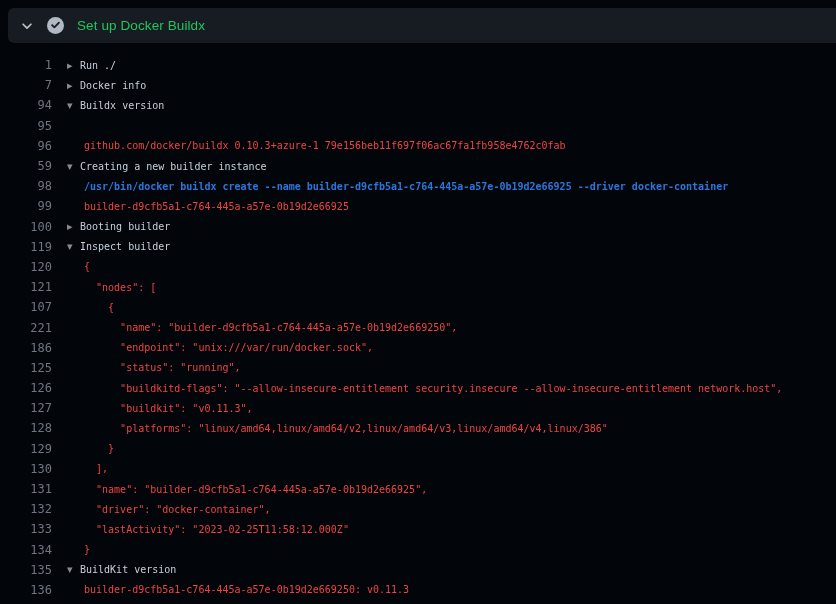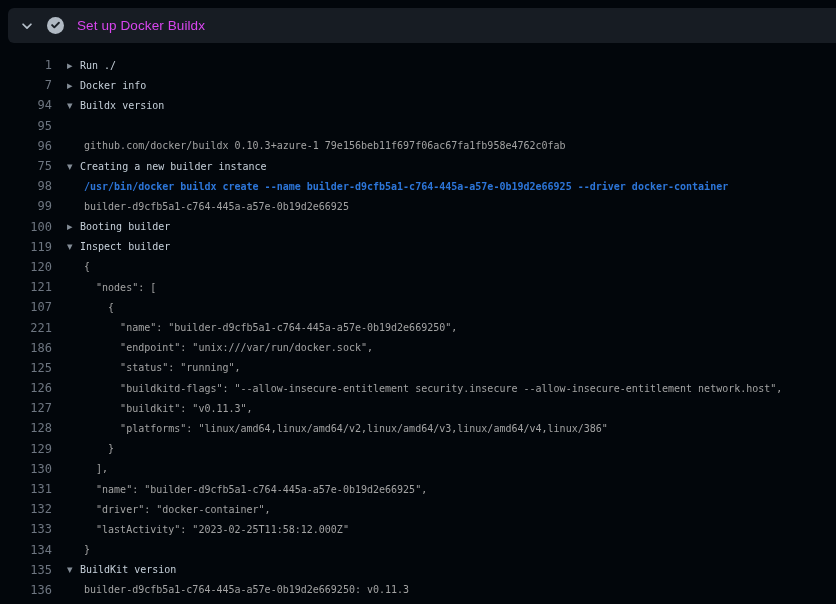--- a/index.html
+++ b/index.html
@@ -14,21 +14,21 @@
     background:#171c23;border-radius:6px;
     display:flex;align-items:center;
     padding-left:12px;box-sizing:border-box;
     cursor:pointer;
   }
   .chev{width:14px;height:14px;flex:none;display:block;}
   .status{width:17px;height:17px;flex:none;display:block;margin-left:13px;}
   .step-title{
     margin-left:13px;
     font-family:"Liberation Sans","DejaVu Sans",sans-serif;
-    font-size:13.5px;color:#d946ef;letter-spacing:.1px;
+    font-size:13.5px;color:#22c55e;letter-spacing:.1px;
     white-space:nowrap;
   }
   
   .log{
     position:absolute;left:0;top:47px;right:0;bottom:0;
     padding-top:8px;overflow:hidden;
   }
   .row{
     display:flex;align-items:center;height:20.2px;white-space:pre;
   }
@@ -37,21 +37,21 @@
     font-size:12px;color:#6e7681;user-select:none;
   }
   .arrow{
     width:28px;flex:none;box-sizing:border-box;padding-left:15px;
     font-size:11px;line-height:1;color:#848d97;
     font-family:"DejaVu Sans",sans-serif;
   }
   .txt{font-size:10px;flex:none;}
   .row.group_collapsed .txt,
   .row.group_expanded .txt{color:#c6d0da;}
-  .row.output .txt{color:#a3a3a3;padding-left:4px;}
+  .row.output .txt{color:#ef4444;padding-left:4px;}
   .row.command .txt{color:#2d76d9;font-weight:bold;padding-left:4px;}
 </style>
 </head>
 <body>
 
 <div class="step-header">
   <span style="display:flex;">
     <svg class="chev" viewBox="0 0 16 16">
       <path d="M3.5 6 L8 10.5 L12.5 6" stroke="#b7c1cb" stroke-width="2" fill="none" stroke-linecap="round" stroke-linejoin="round"></path>
     </svg>
@@ -89,21 +89,21 @@
     <span class="arrow"></span>
   </div>
 
   <div class="row output">
     <span class="num">96</span>
     <span class="arrow"></span>
     <span class="txt">github.com/docker/buildx 0.10.3+azure-1 79e156beb11f697f06ac67fa1fb958e4762c0fab</span>
   </div>
 
   <div class="row group_expanded">
-    <span class="num">75</span>
+    <span class="num">59</span>
     <span class="arrow">▾</span>
     <span class="txt">Creating a new builder instance</span>
   </div>
 
   <div class="row command">
     <span class="num">98</span>
     <span class="arrow"></span>
     <span class="txt">/usr/bin/docker buildx create --name builder-d9cfb5a1-c764-445a-a57e-0b19d2e66925 --driver docker-container</span>
   </div>
 

